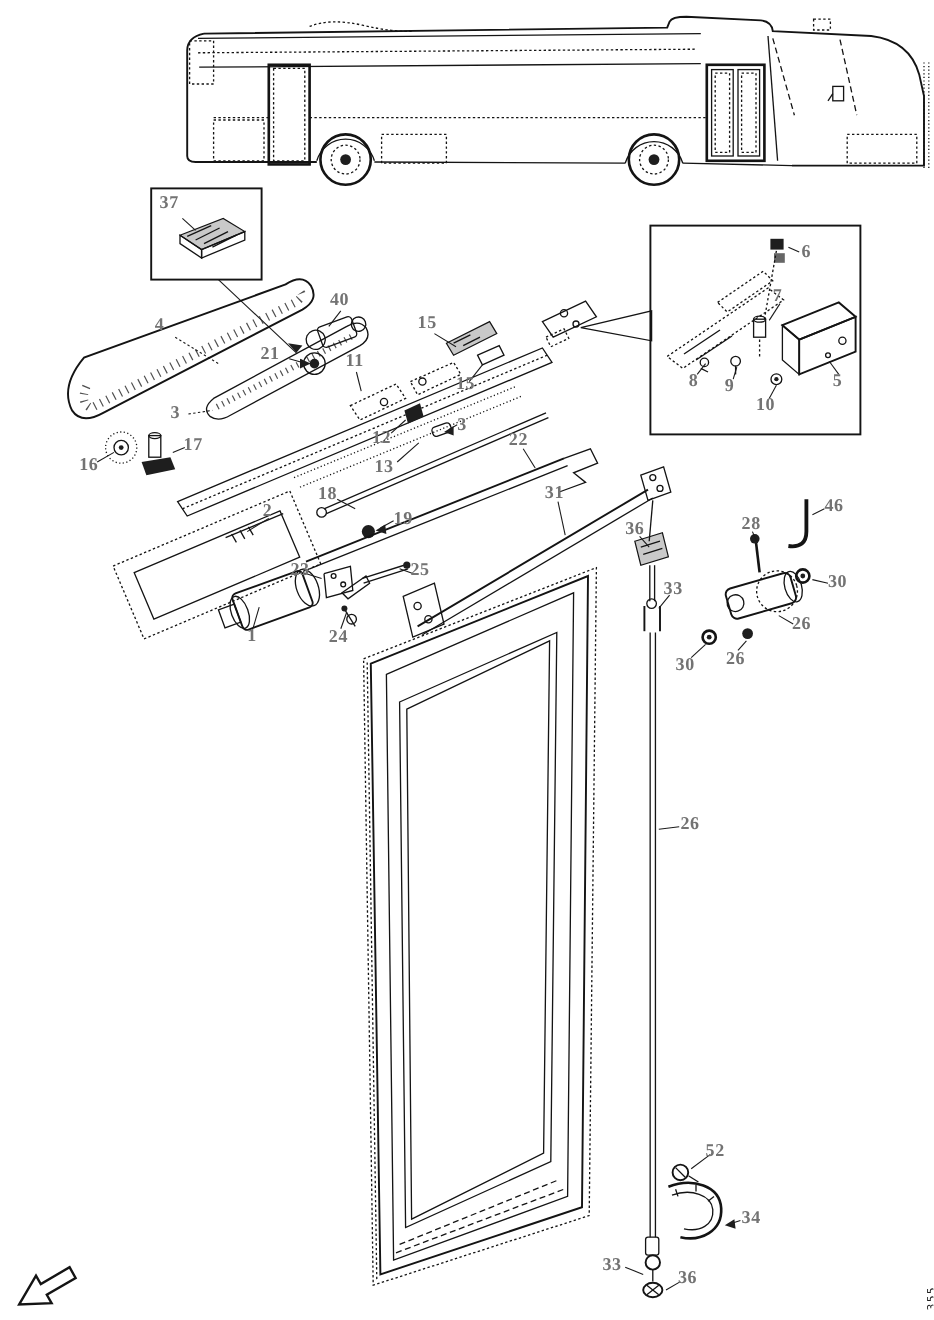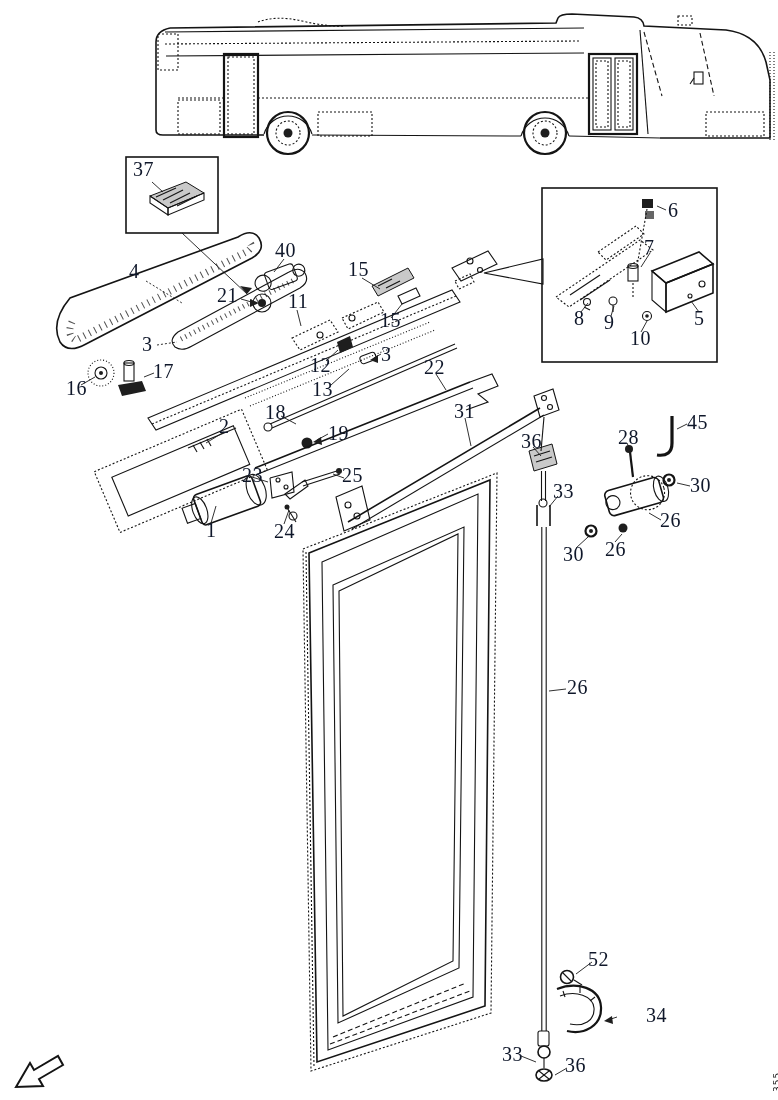--- a/index.html
+++ b/index.html
@@ -1,19 +1,19 @@
 <!DOCTYPE html>
 <html><head>
 <meta charset="utf-8">
 <style>
   html,body{margin:0;padding:0;background:#fff;}
   .stage{position:relative;width:778px;height:1100px;background:#ffffff;overflow:hidden;
          font-family:"Liberation Serif", serif;}
   .stage svg{position:absolute;left:0;top:0;}
-  .callout{position:absolute;font-weight:400;font-size:20px;line-height:17px;color:#0f172a;
+  .callout{position:absolute;font-weight:700;font-size:15px;line-height:17px;color:#737373;
            letter-spacing:.5px;white-space:nowrap;}
   .drawing-number{position:absolute;left:772px;top:1092px;transform:rotate(-90deg);
                   transform-origin:0 0;font-size:9px;color:#222;letter-spacing:1px;
                   font-family:"DejaVu Sans", sans-serif;}
   
   .ln{fill:none;stroke:#141414;stroke-width:1.1;}
   .ln15{fill:none;stroke:#141414;stroke-width:1.6;}
   .ln2{fill:none;stroke:#141414;stroke-width:2.2;}
   .ln3{fill:none;stroke:#141414;stroke-width:3.2;}
   .dot{stroke-dasharray:2 2;}
@@ -369,29 +369,29 @@
   <span class="callout" style="left:153px;top:363px">17</span>
   <span class="callout" style="left:265px;top:404px">18</span>
   <span class="callout" style="left:328px;top:425px">19</span>
   <span class="callout" style="left:275px;top:242px">40</span>
   <span class="callout" style="left:217px;top:287px">21</span>
   <span class="callout" style="left:424px;top:359px">22</span>
   <span class="callout" style="left:242px;top:467px">23</span>
   <span class="callout" style="left:274px;top:523px">24</span>
   <span class="callout" style="left:342px;top:467px">25</span>
   <span class="callout" style="left:660px;top:512px">26</span>
-  <span class="callout" style="left:687px;top:414px">45</span>
+  <span class="callout" style="left:687px;top:414px">46</span>
   <span class="callout" style="left:618px;top:429px">28</span>
   <span class="callout" style="left:605px;top:541px">26</span>
   <span class="callout" style="left:690px;top:477px">30</span>
   <span class="callout" style="left:563px;top:546px">30</span>
   <span class="callout" style="left:454px;top:403px">31</span>
   <span class="callout" style="left:567px;top:679px">26</span>
   <span class="callout" style="left:553px;top:483px">33</span>
   <span class="callout" style="left:502px;top:1046px">33</span>
-  <span class="callout" style="left:646px;top:1007px">34</span>
+  <span class="callout" style="left:618px;top:1007px">34</span>
   <span class="callout" style="left:588px;top:951px">52</span>
   <span class="callout" style="left:521px;top:433px">36</span>
   <span class="callout" style="left:565px;top:1057px">36</span>
   <span class="callout" style="left:133px;top:161px">37</span>
 
   <span class="drawing-number">355 473</span>
 </div>
 
 </body></html>

